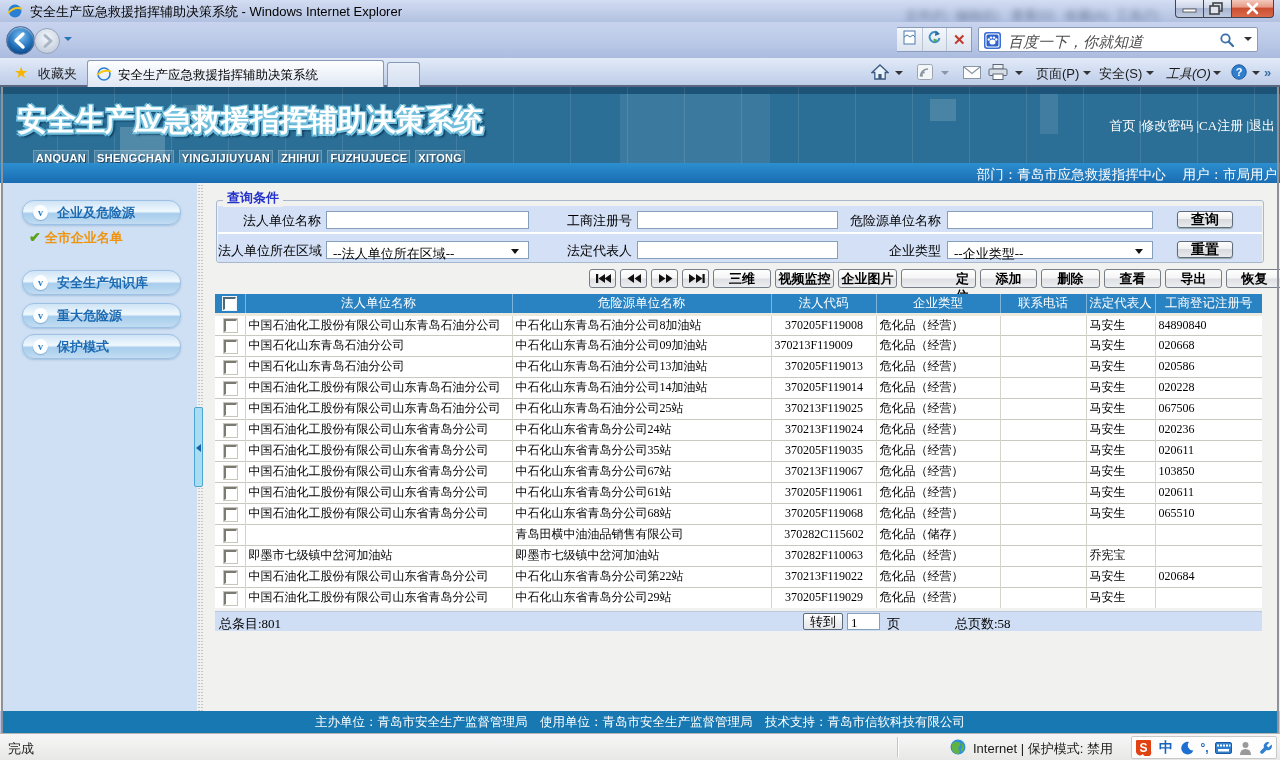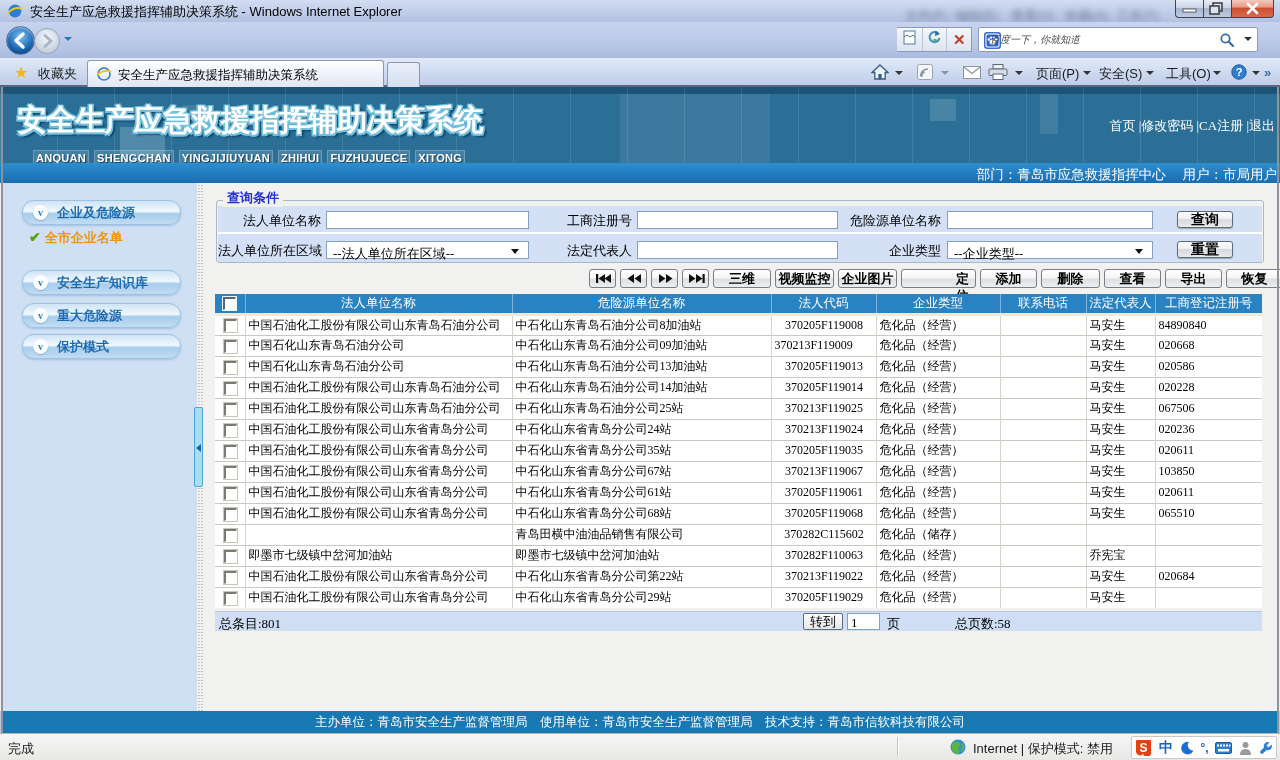--- a/index.html
+++ b/index.html
@@ -35,21 +35,21 @@
   border:1px solid #93a3bd; }
 #addrdrop { left:64px; top:15px; }
 #urlbox { left:79px; top:5px; width:818px; height:25px; background:#fff; border:1px solid #8b9cb8; border-radius:2px; }
 #urlbox .favicon { left:5px; top:4px; }
 #urlbox .url { left:26px; top:2px; font-size:17px; letter-spacing:0.3px; color:#7a7a7a; white-space:nowrap; }
 #urlbox .url b { color:#1a1a1a; font-weight:bold; }
 #btngroup { left:897px; top:5px; width:75px; height:25px; border:1px solid #8b9cb8; border-left:none; display:flex;
   background:linear-gradient(#f4f7fb, #dde4ef); }
 #btngroup .gbtn { width:25px; height:23px; border-left:1px solid #b9c4d6; text-align:center; line-height:23px; }
 #searchbox { left:978px; top:5px; width:280px; height:25px; background:#fff; border:1px solid #8b9cb8; border-radius:2px; }
-#searchbox .stext { left:11px; top:5px; font-style:italic; font-size:10px; color:#4a4a4a; }
+#searchbox .stext { left:29px; top:5px; font-style:italic; font-size:15px; color:#4a4a4a; }
 #searchbox .sdrop { right:5px; top:9px; }
 
 
 #favbar { left:0; top:58px; width:1280px; height:29px;
   background:linear-gradient(#e3ebf8 0%, #cfdbf0 50%, #becde8 100%);
   border-bottom:2px solid #5a6680; }
 #favstar { left:14px; top:5px; font-size:16px; color:#f7b500; }
 #favtext { left:38px; top:7px; font-size:13px; color:#1a1a1a; }
 #tab1 { left:87px; top:2px; width:297px; height:27px; border:1px solid #8799b5; border-bottom:none; border-radius:3px 3px 0 0;
   background:linear-gradient(#fdfeff 0%, #f0f4fa 45%, #dfe7f3 100%); }
@@ -248,21 +248,21 @@
     <span class="ic" style="left:988px;"><svg width="20" height="16" viewBox="0 0 20 16">
           <rect x="5" y="0.5" width="10" height="4.5" fill="#eceff3" stroke="#5c6878"></rect>
           <rect x="1" y="5" width="18" height="6.5" rx="1" fill="#d7dde5" stroke="#5c6878"></rect>
           <rect x="5" y="10" width="10" height="5.5" fill="#fff" stroke="#5c6878"></rect>
         </svg></span>
     <span class="caret" style="left:1015px; top:13px;"></span>
     <span style="left:1036px;">页面(P)</span>
       <span class="caret" style="left:1083px; top:13px;"></span>
     <span style="left:1099px;">安全(S)</span>
       <span class="caret" style="left:1146px; top:13px;"></span>
-    <span style="left:1166px;">工具(O)</span>
+    <span style="left:1166px;font-style:italic;">工具(O)</span>
       <span class="caret" style="left:1213px; top:13px;"></span>
     <span class="ic" style="left:1231px;"><svg width="16" height="16" viewBox="0 0 16 16">
           <circle cx="8" cy="8" r="7.2" fill="#2f7fd0" stroke="#1c5a9c"></circle>
           <text x="8" y="12" text-anchor="middle" font-size="11" font-weight="bold" fill="#fff">?</text>
         </svg></span>
     <span class="caret" style="left:1252px; top:13px;"></span>
     <span style="left:1264px; color:#3a6ea5; font-weight:bold;">»</span>
   </div>
 </div>
 

